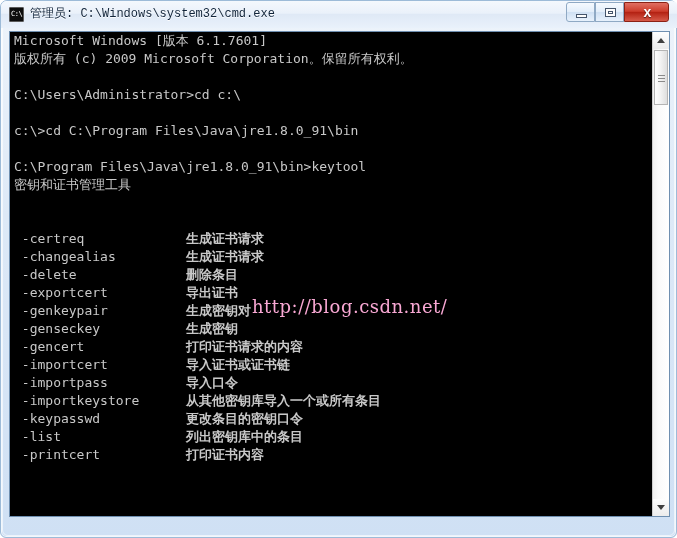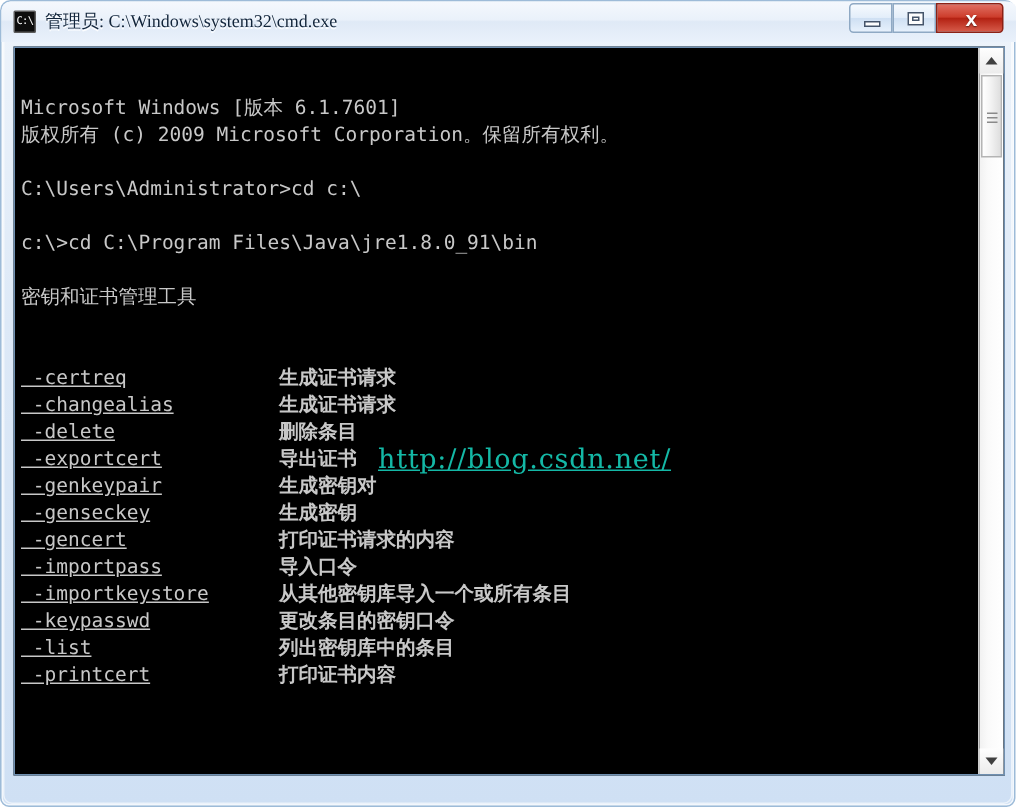--- a/index.html
+++ b/index.html
@@ -62,21 +62,21 @@
     color: #ffffff;
     font-family: "DejaVu Sans Mono", monospace;
     font-size: 7px;
     line-height: 13px;
     letter-spacing: -0.5px;
     white-space: nowrap;
   }
   #title-text {
     position: absolute;
     left: 29px; top: 4px;
-    font-family: Liberation Serif, serif;
+    font-family: Liberation Mono, monospace;
     font-size: 12px;
     line-height: 18px;
     color: #11243a;
     white-space: nowrap;
     text-shadow: 0 1px 0 rgba(255,255,255,0.9);
   }
 
   
   .winbtn {
     position: absolute;
@@ -152,56 +152,53 @@
     width: 643px;
     height: 484px;
     background: #000000;
     overflow: hidden;
   }
   #lines {
     position: absolute;
     left: 4px;
     top: 0px;
     width: 640px;
-    margin-top: 32px;
   }
   .line {
     position: relative;
     height: 18px;
     line-height: 18px;
     white-space: pre;
     font-family: "DejaVu Sans Mono", "Liberation Mono", monospace;
     font-size: 13px;
     color: #c8c8c8;
     letter-spacing: 0px;
   }
   .line .cmd {
     display: inline-block;
     width: 172px;
     white-space: pre;
-    text-decoration: underline;
   }
   .line .desc {
     white-space: pre;
     font-weight: bold;
   }
 
   
   #watermark {
     position: absolute;
     left: 242px;
     top: 264px;
     font-family: "DejaVu Serif", "Liberation Serif", serif;
     font-size: 18px;
     line-height: 22px;
-    color: #14b8a6;
+    color: #f9a8d4;
     white-space: nowrap;
     letter-spacing: 0.5px;
     pointer-events: none;
-    text-decoration: underline;
   }
 
   
   #scrollbar {
     position: absolute;
     right: 0px; top: 0px;
     width: 17px;
     height: 484px;
     background: linear-gradient(to right, #f1f1f1 0%, #fafafa 35%, #ffffff 100%);
     border-left: 1px solid #cfcfcf;
@@ -272,30 +269,32 @@
   <div id="console-frame">
     <div id="console-text">
       <div id="lines">
           <div class="line">Microsoft Windows [版本 6.1.7601]</div>
           <div class="line">版权所有 (c) 2009 Microsoft Corporation。保留所有权利。</div>
           <div class="line"></div>
           <div class="line">C:\Users\Administrator&gt;cd c:\</div>
           <div class="line"></div>
           <div class="line">c:\&gt;cd C:\Program Files\Java\jre1.8.0_91\bin</div>
           <div class="line"></div>
+          <div class="line">C:\Program Files\Java\jre1.8.0_91\bin&gt;keytool</div>
           <div class="line">密钥和证书管理工具</div>
           <div class="line"></div>
           <div class="line"></div>
           <div class="line"><span class="cmd"> -certreq</span><span class="desc">生成证书请求</span></div>
           <div class="line"><span class="cmd"> -changealias</span><span class="desc">生成证书请求</span></div>
           <div class="line"><span class="cmd"> -delete</span><span class="desc">删除条目</span></div>
           <div class="line"><span class="cmd"> -exportcert</span><span class="desc">导出证书</span></div>
           <div class="line"><span class="cmd"> -genkeypair</span><span class="desc">生成密钥对</span></div>
           <div class="line"><span class="cmd"> -genseckey</span><span class="desc">生成密钥</span></div>
           <div class="line"><span class="cmd"> -gencert</span><span class="desc">打印证书请求的内容</span></div>
+          <div class="line"><span class="cmd"> -importcert</span><span class="desc">导入证书或证书链</span></div>
           <div class="line"><span class="cmd"> -importpass</span><span class="desc">导入口令</span></div>
           <div class="line"><span class="cmd"> -importkeystore</span><span class="desc">从其他密钥库导入一个或所有条目</span></div>
           <div class="line"><span class="cmd"> -keypasswd</span><span class="desc">更改条目的密钥口令</span></div>
           <div class="line"><span class="cmd"> -list</span><span class="desc">列出密钥库中的条目</span></div>
           <div class="line"><span class="cmd"> -printcert</span><span class="desc">打印证书内容</span></div>
         </div>
       <div id="watermark">http://blog.csdn.net/</div>
     </div>
 
     <div id="scrollbar">

